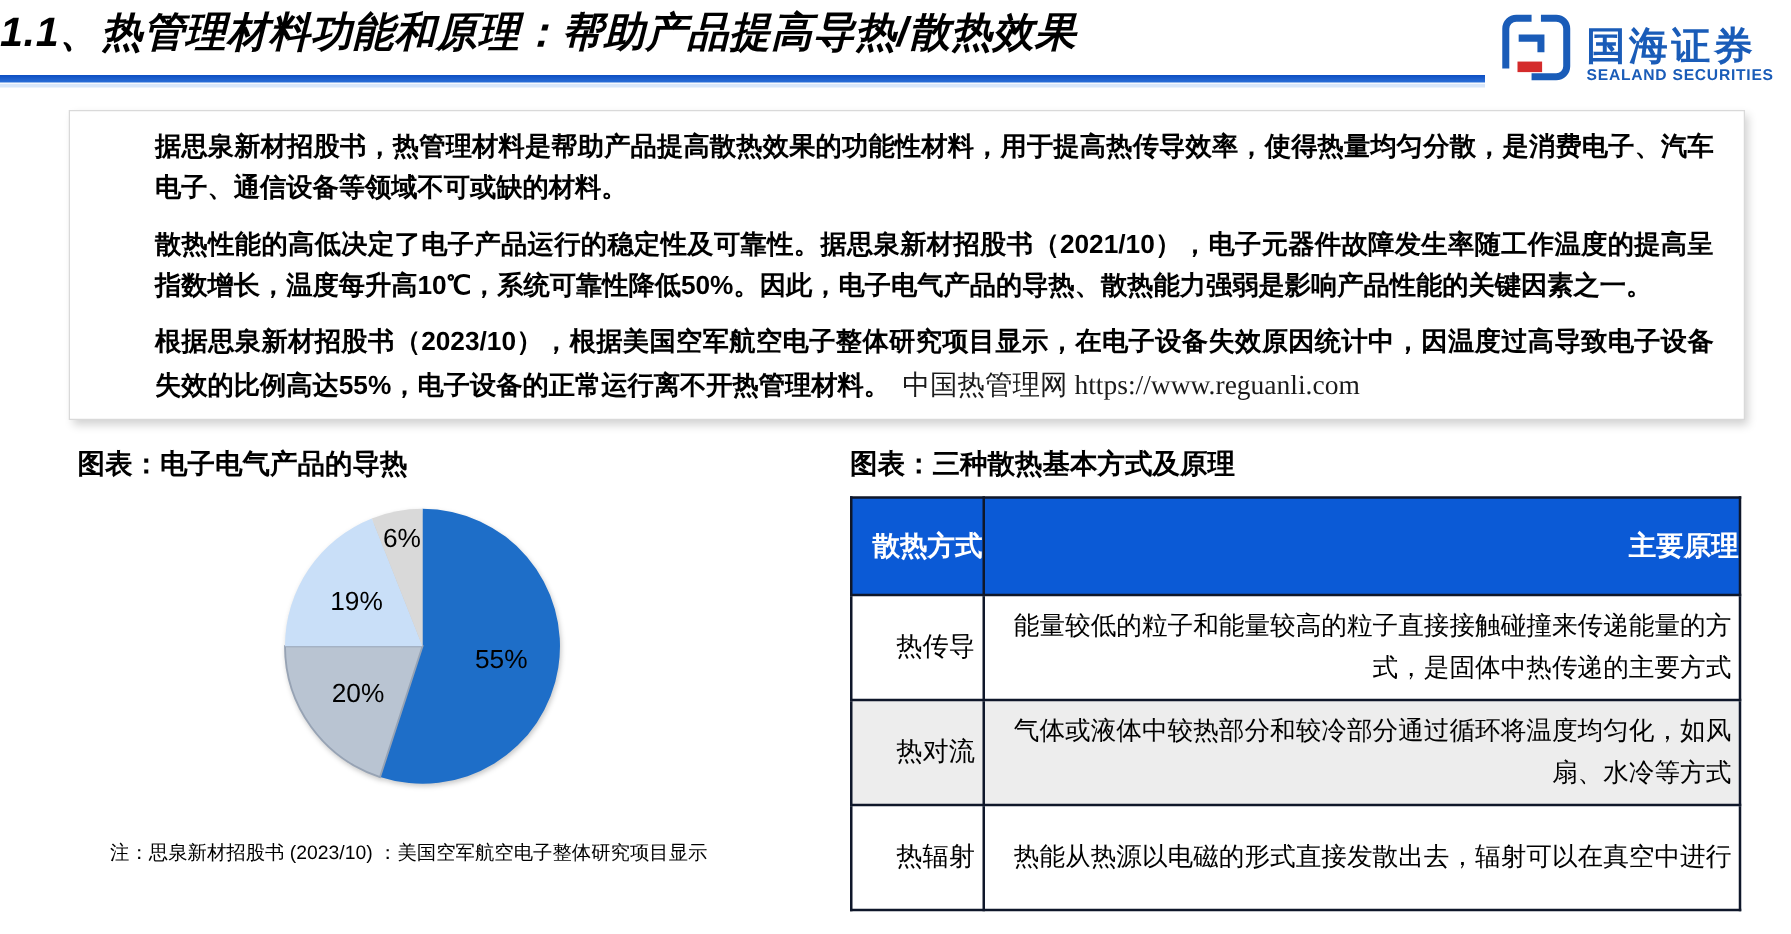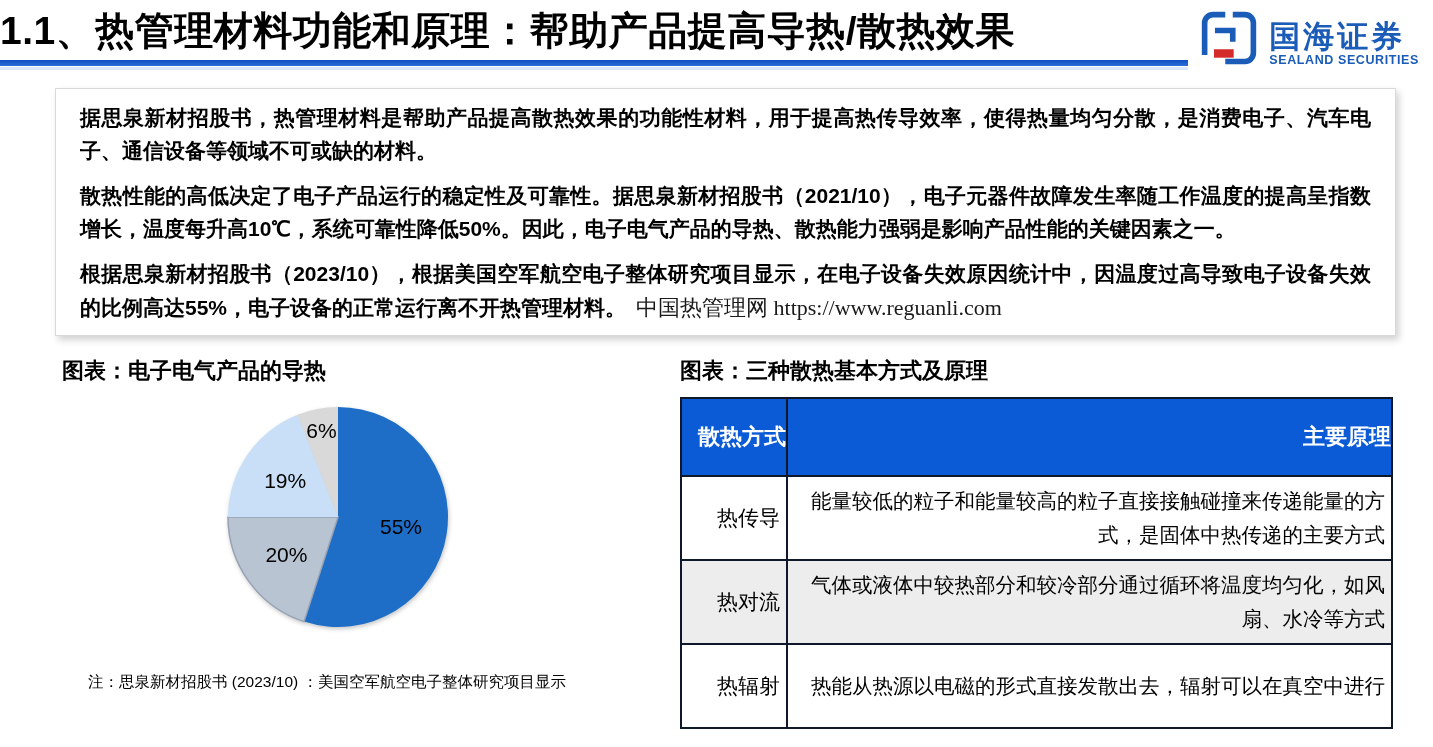--- a/index.html
+++ b/index.html
@@ -1,35 +1,35 @@
 <!DOCTYPE html>
 <html><head>
 <meta charset="utf-8">
 <style>
   * { margin: 0; padding: 0; box-sizing: border-box; }
   html,body { background:#fff; }
   body { font-family: "Liberation Sans", sans-serif; color:#000; }
   .slide { position: relative; width: 1433px; height: 747px; background:#fff; overflow: hidden; }
 
   
-  .page-title { position:absolute; left:0; top:4px; width:1030px; font-size:39px; font-weight:bold;
-    letter-spacing:0.5px; white-space:nowrap; }
+  .page-title { position:absolute; left:0; top:4px; width:1030px; font-size:33px; font-weight:bold;
+    letter-spacing:0.5px; white-space:nowrap;font-style:italic; }
   .divider { position:absolute; left:0; top:60px; width:1188px; height:6px;
     background:linear-gradient(#0d4ec2,#2b6fd8); }
   .divider-glow { position:absolute; left:0; top:67px; width:1188px; height:3px; background:#d9e7fa; }
 
   .logo { position:absolute; right:14px; top:8px; display:flex; align-items:center; gap:10px; }
   .logo-mark { width:60px; height:60px; }
   .logo-text-cn { font-size:31px; font-weight:bold; color:#1a5cb8; letter-spacing:3px; line-height:1.05;margin-top:12px; }
   .logo-text-en { font-size:12.5px; font-weight:bold; color:#1a5cb8; letter-spacing:0.6px; }
 
   
   .summary-box { position:absolute; left:55px; top:88px; width:1341px; height:248px; background:#fff;
     border:1px solid #d9d9d9; box-shadow:3px 4px 7px rgba(0,0,0,0.18); padding:13px 24px 10px 24px; }
-  .summary-box p { font-size:21px; font-weight:bold; line-height:1.55; margin-bottom:13px; text-align:justify; }
+  .summary-box p { font-size:21px; font-weight:bold; line-height:1.55; margin-bottom:13px; text-align:justify;margin-left:44px; }
   .watermark { font-family:"Liberation Serif", serif; font-weight:normal; font-size:22px; color:#1a1a1a;
     margin-left:10px; white-space:nowrap; }
 
   
   .section-title { position:absolute; font-size:22px; font-weight:bold; white-space:nowrap; }
   .pie-title { left:62px; top:356px; }
   .table-title { left:680px; top:356px; }
 
   
   .pie-svg { position:absolute; left:206px; top:396px; filter:drop-shadow(1px 2px 2px rgba(0,0,0,0.22)); }

